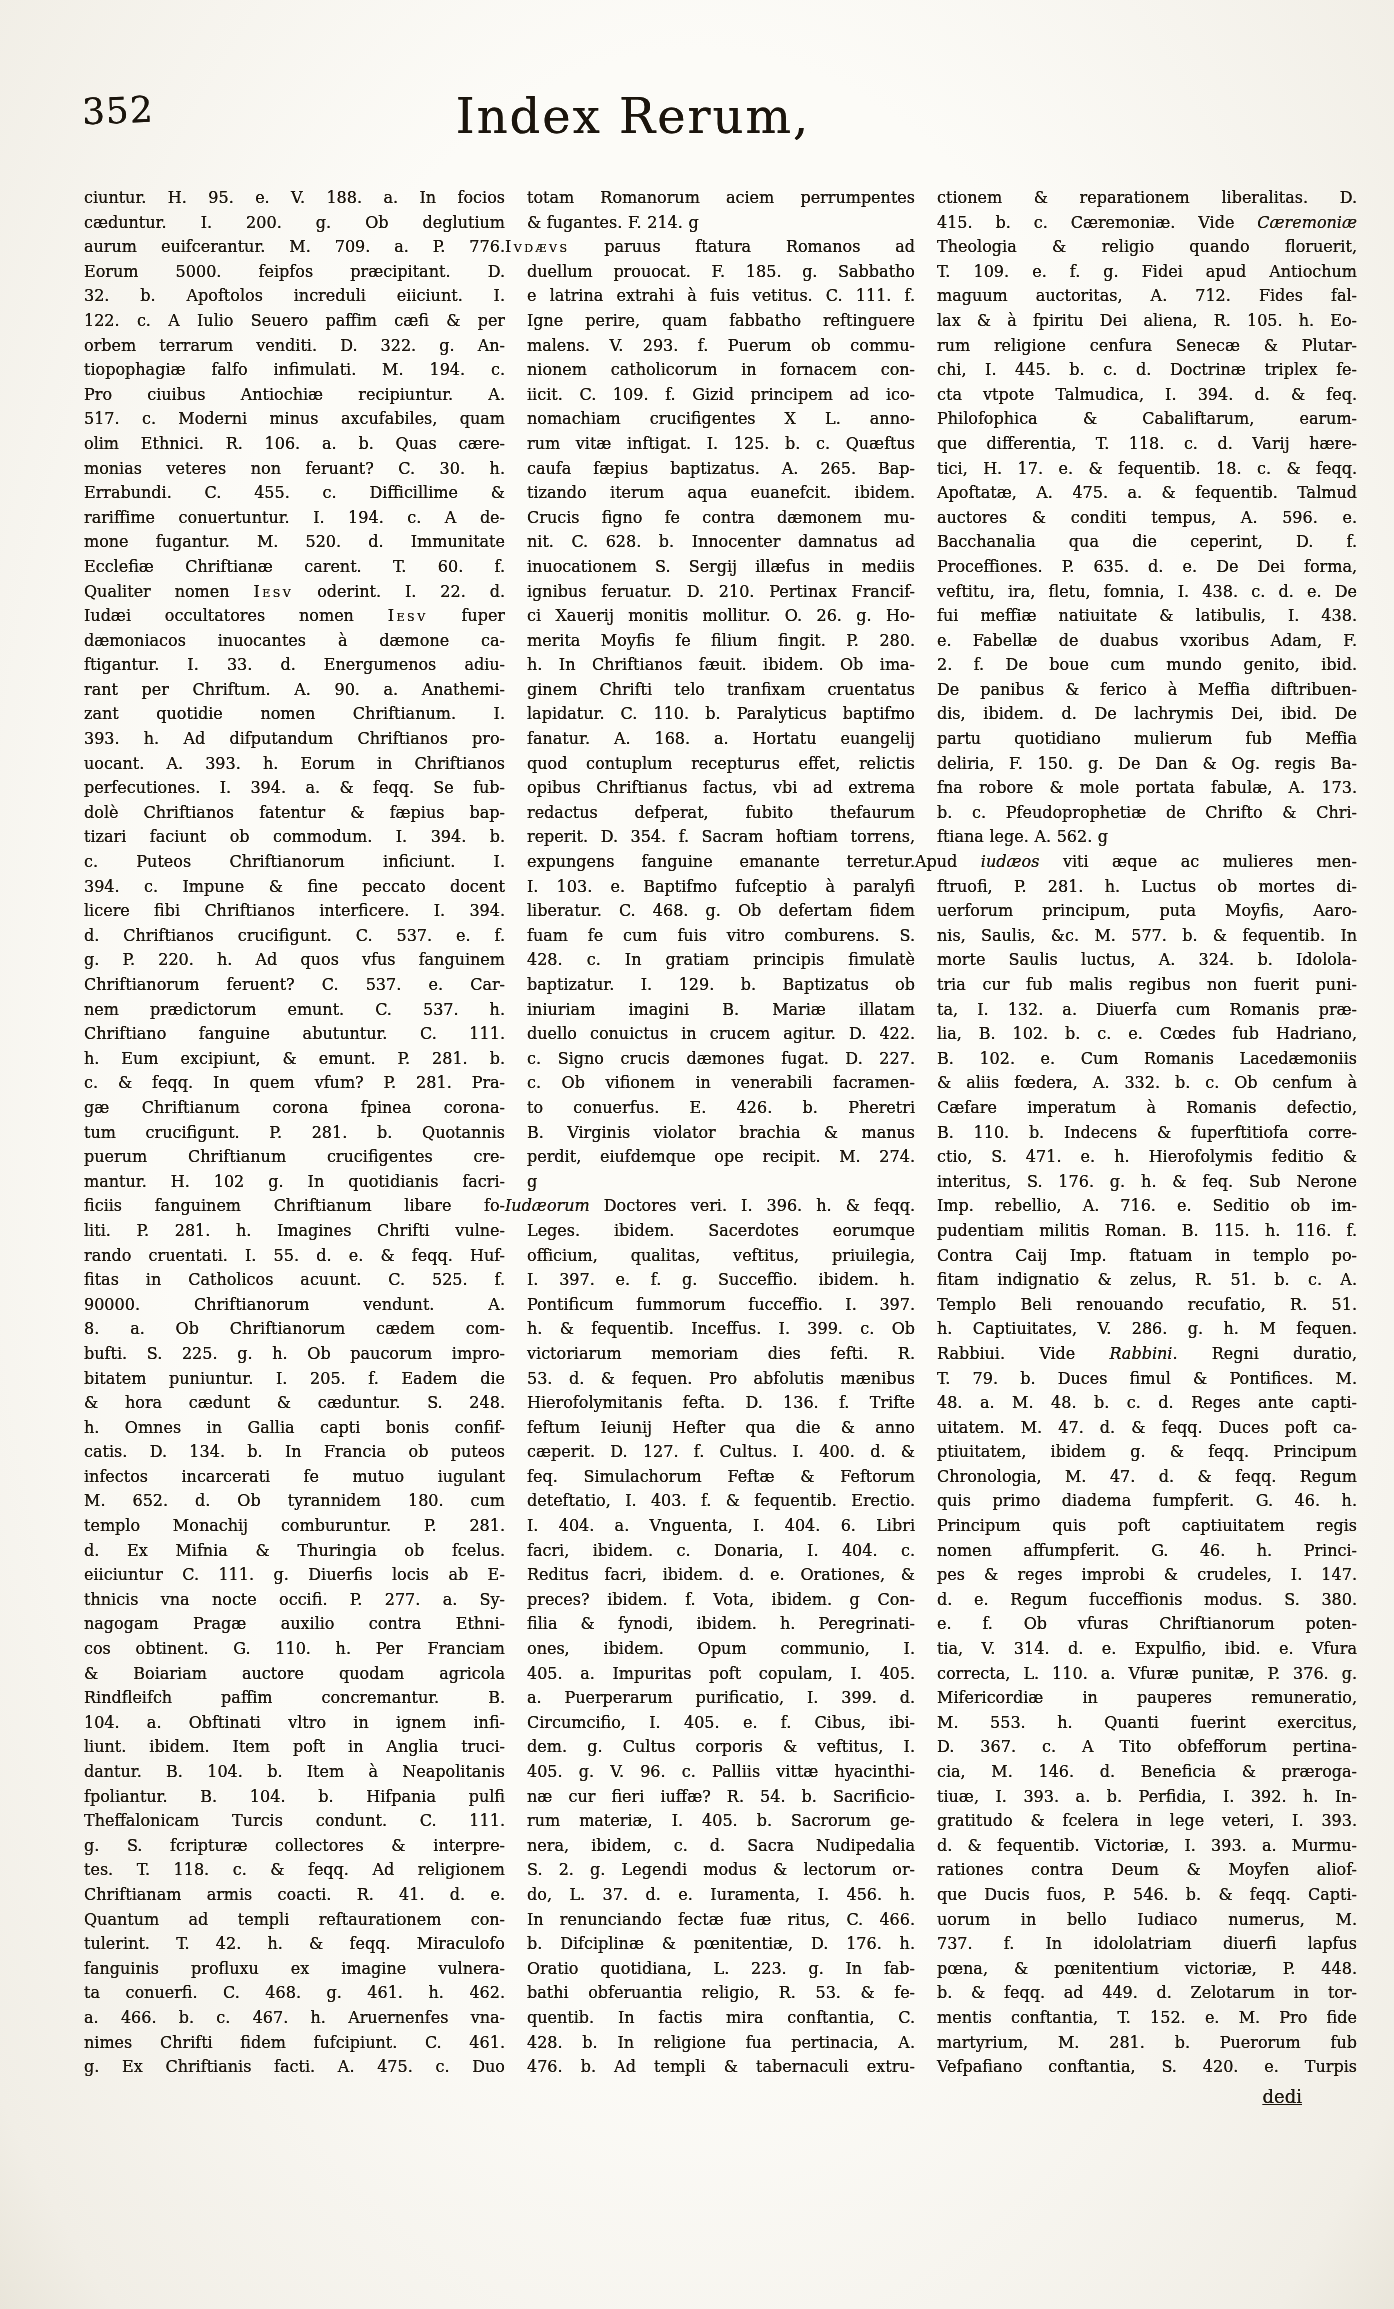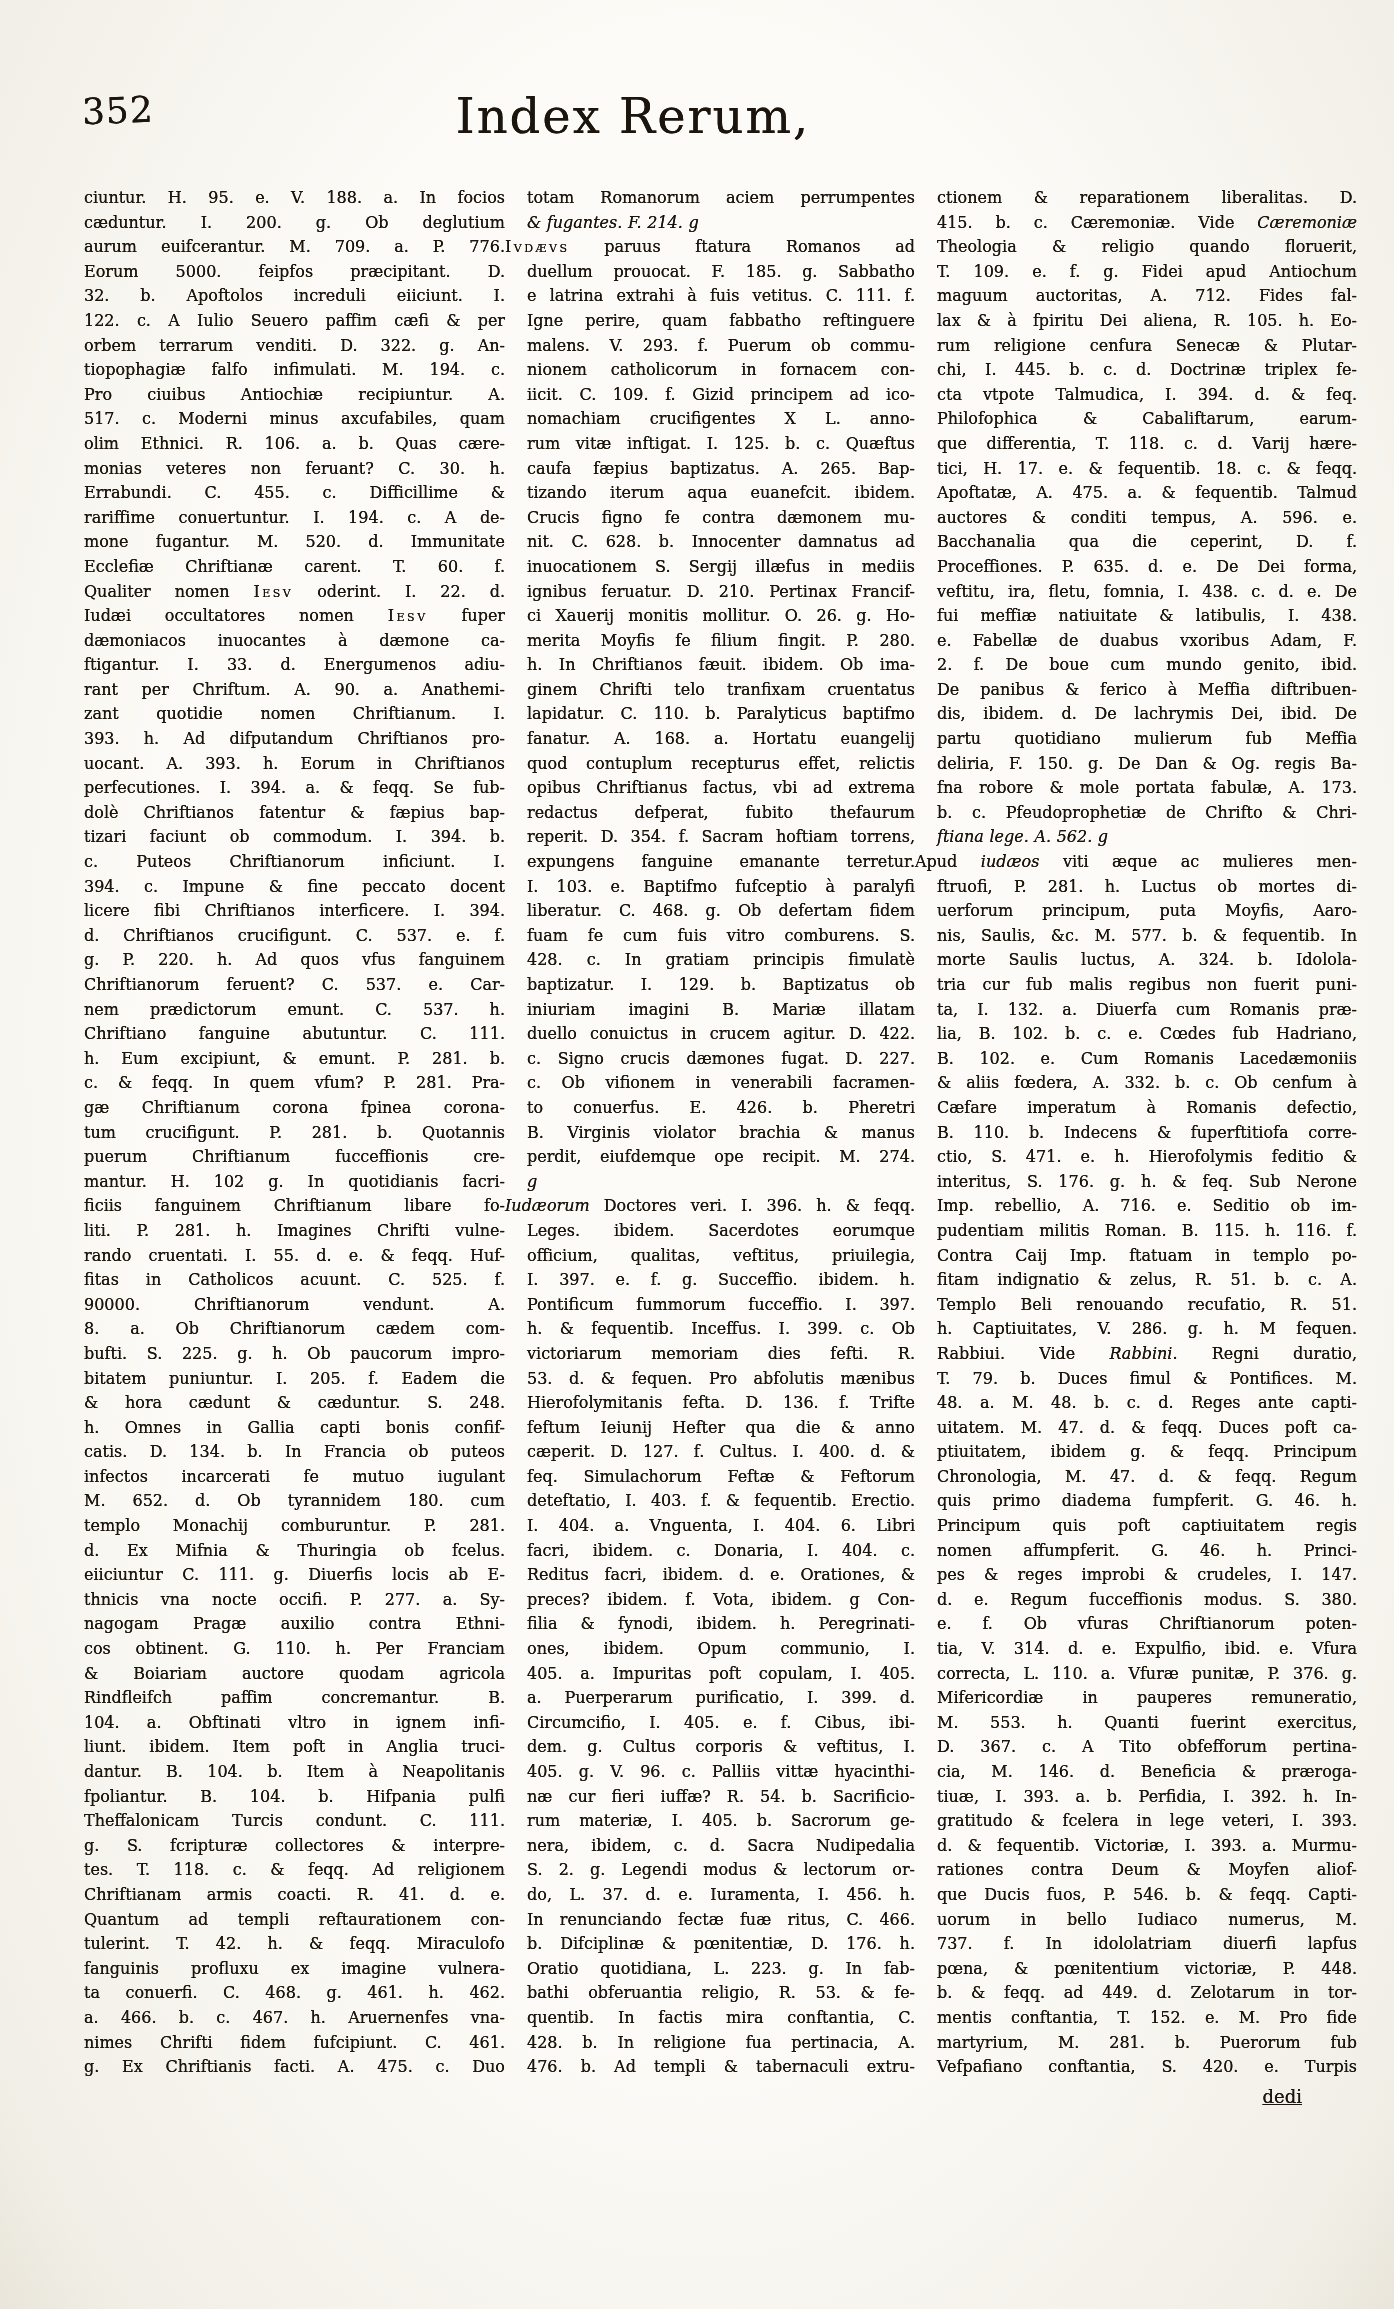--- a/index.html
+++ b/index.html
@@ -26,21 +26,21 @@
     box-sizing:border-box;
     font-size:16px;line-height:24.6px;
     text-align:justify;
     text-shadow:0 0 .45px #241c11;
     word-spacing:.5px;
   }
   .col.c1{width:421px;padding-left:0;}
   .col.c2{width:410px;padding-left:22px;}
   .col.c3{width:442px;padding-left:22px;}
   .line{text-align-last:justify;}
-  .line.end{text-align-last:left;font-style:italic;}
+  .line.end{text-align-last:left;}
   .line.out{margin-left:-22px;}
   .line i{font-style:italic;}
   .sc{font-variant:small-caps;letter-spacing:2.5px;}
   .catchword{
     position:absolute;right:92px;top:2086px;
     font-size:18px;text-shadow:0 0 .45px #241c11;text-decoration:underline;
   }
 </style>
 </head>
 <body>
@@ -84,21 +84,21 @@
       <div class="line">licere fibi Chriftianos interficere. I. 394.</div>
       <div class="line">d. Chriftianos crucifigunt. C. 537. e. f.</div>
       <div class="line">g. P. 220. h. Ad quos vfus fanguinem</div>
       <div class="line">Chriftianorum feruent? C. 537. e. Car-</div>
       <div class="line">nem prædictorum emunt. C. 537. h.</div>
       <div class="line">Chriftiano fanguine abutuntur. C. 111.</div>
       <div class="line">h. Eum excipiunt, &amp; emunt. P. 281. b.</div>
       <div class="line">c. &amp; feqq. In quem vfum? P. 281. Pra-</div>
       <div class="line">gæ Chriftianum corona fpinea corona-</div>
       <div class="line">tum crucifigunt. P. 281. b. Quotannis</div>
-      <div class="line">puerum Chriftianum fucceffionis cre-</div>
+      <div class="line">puerum Chriftianum crucifigentes cre-</div>
       <div class="line">mantur. H. 102 g. In quotidianis facri-</div>
       <div class="line">ficiis fanguinem Chriftianum libare fo-</div>
       <div class="line">liti. P. 281. h. Imagines Chrifti vulne-</div>
       <div class="line">rando cruentati. I. 55. d. e. &amp; feqq. Huf-</div>
       <div class="line">fitas in Catholicos acuunt. C. 525. f.</div>
       <div class="line">90000. Chriftianorum vendunt. A.</div>
       <div class="line">8. a. Ob Chriftianorum cædem com-</div>
       <div class="line">bufti. S. 225. g. h. Ob paucorum impro-</div>
       <div class="line">bitatem puniuntur. I. 205. f. Eadem die</div>
       <div class="line">&amp; hora cædunt &amp; cæduntur. S. 248.</div>

